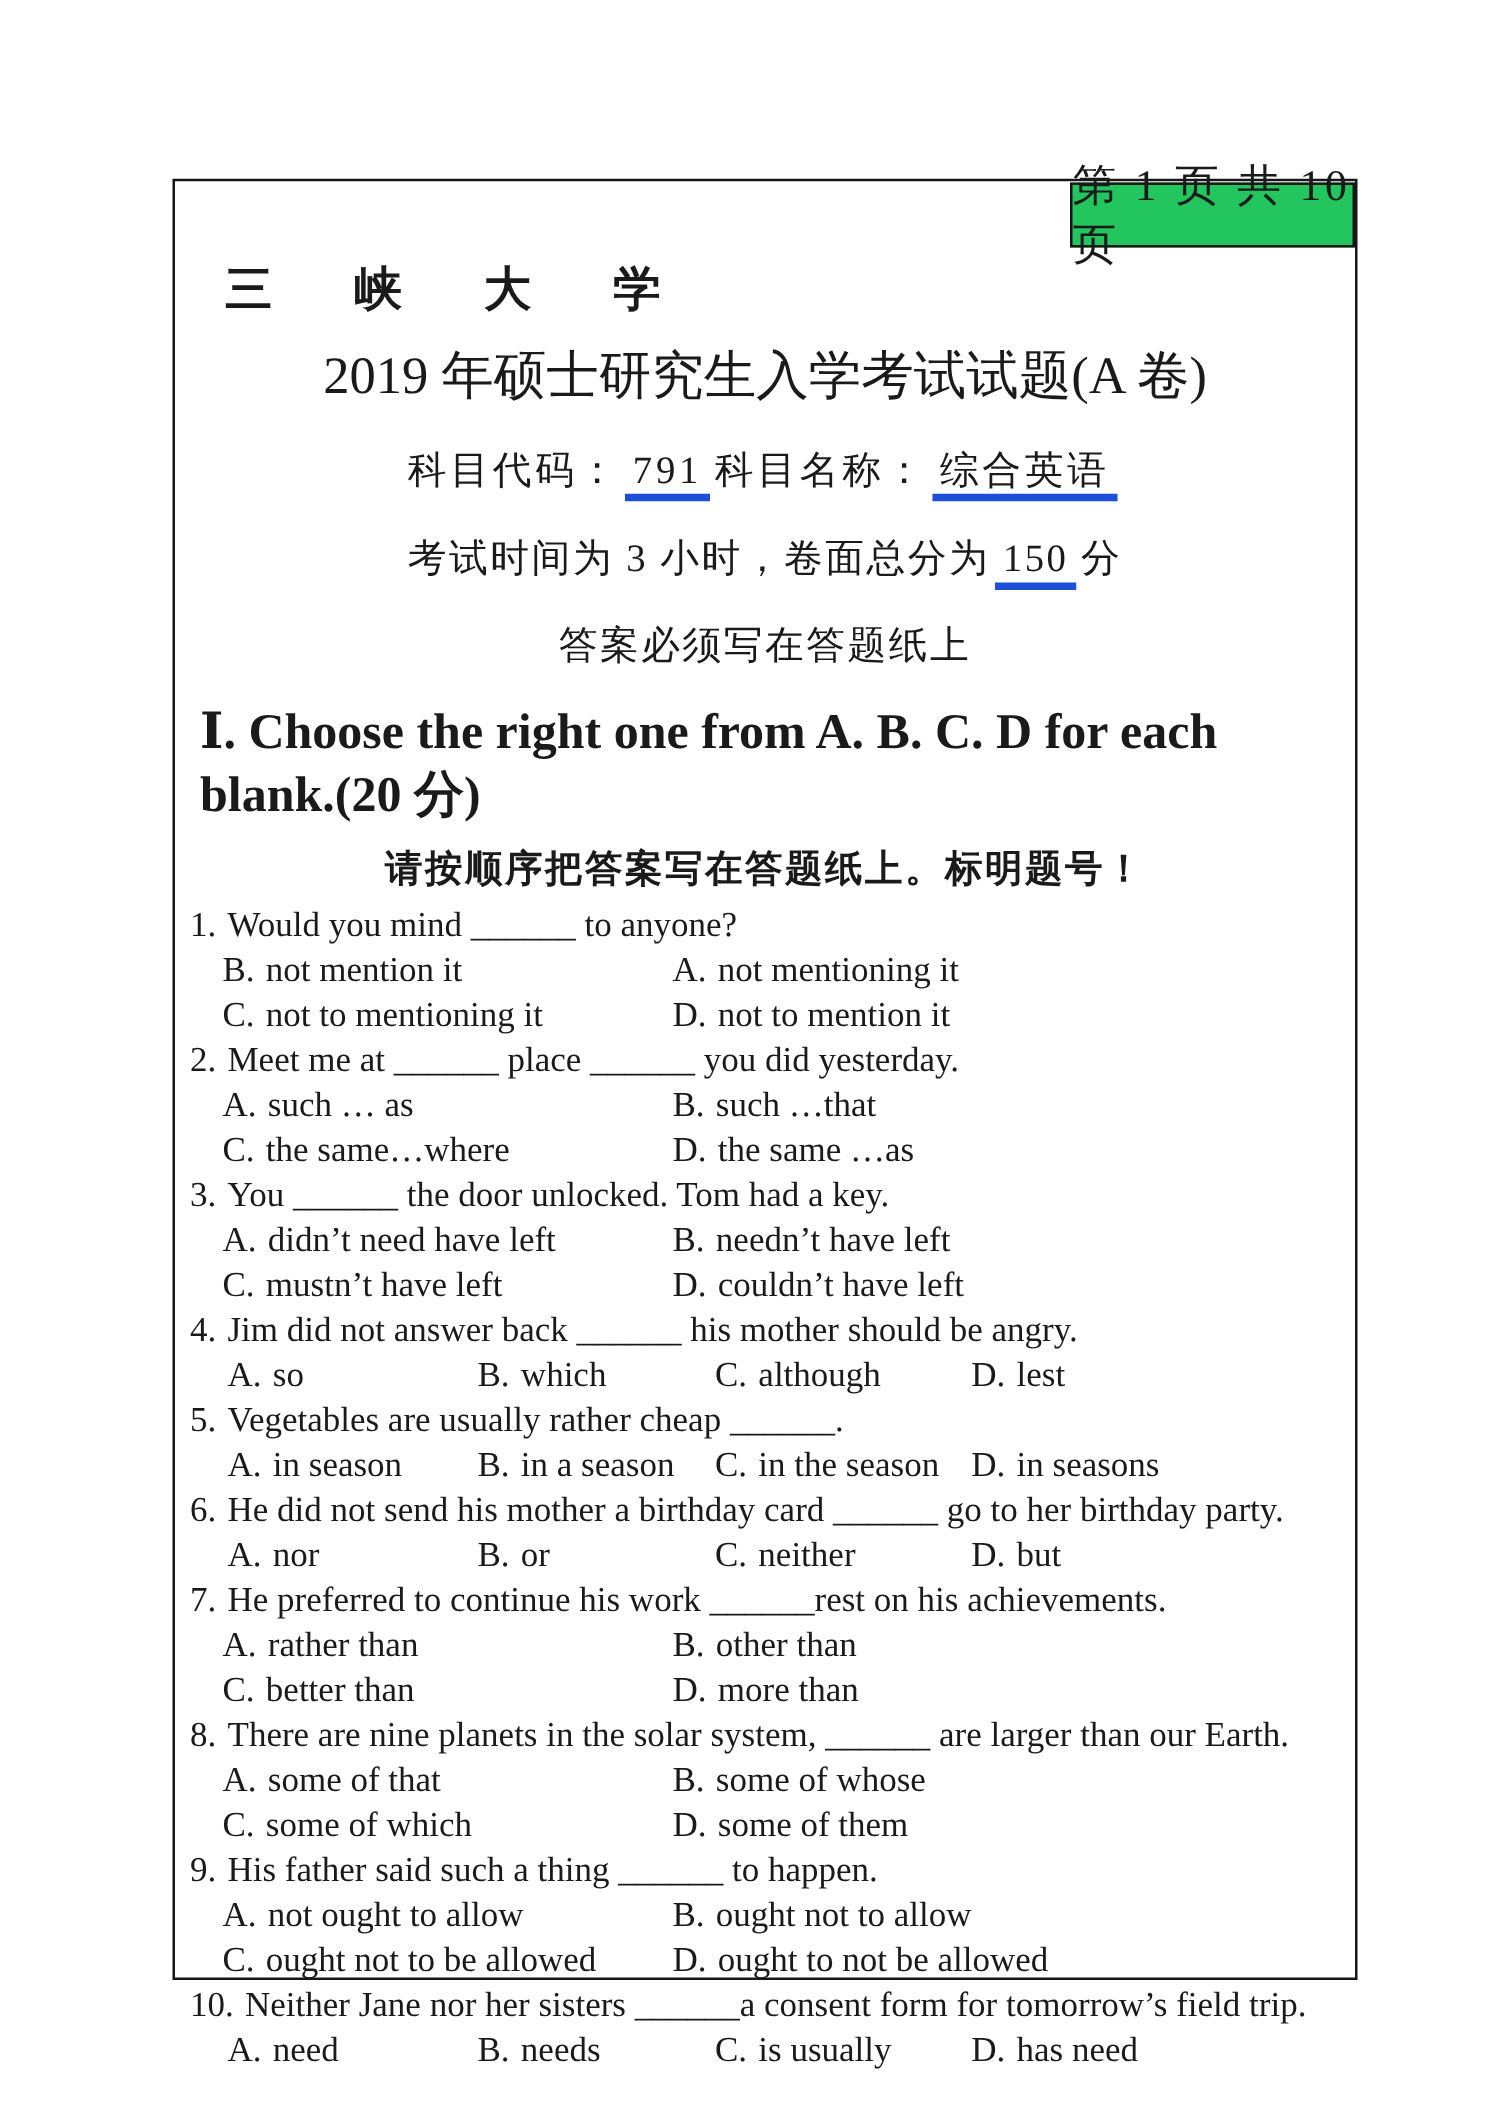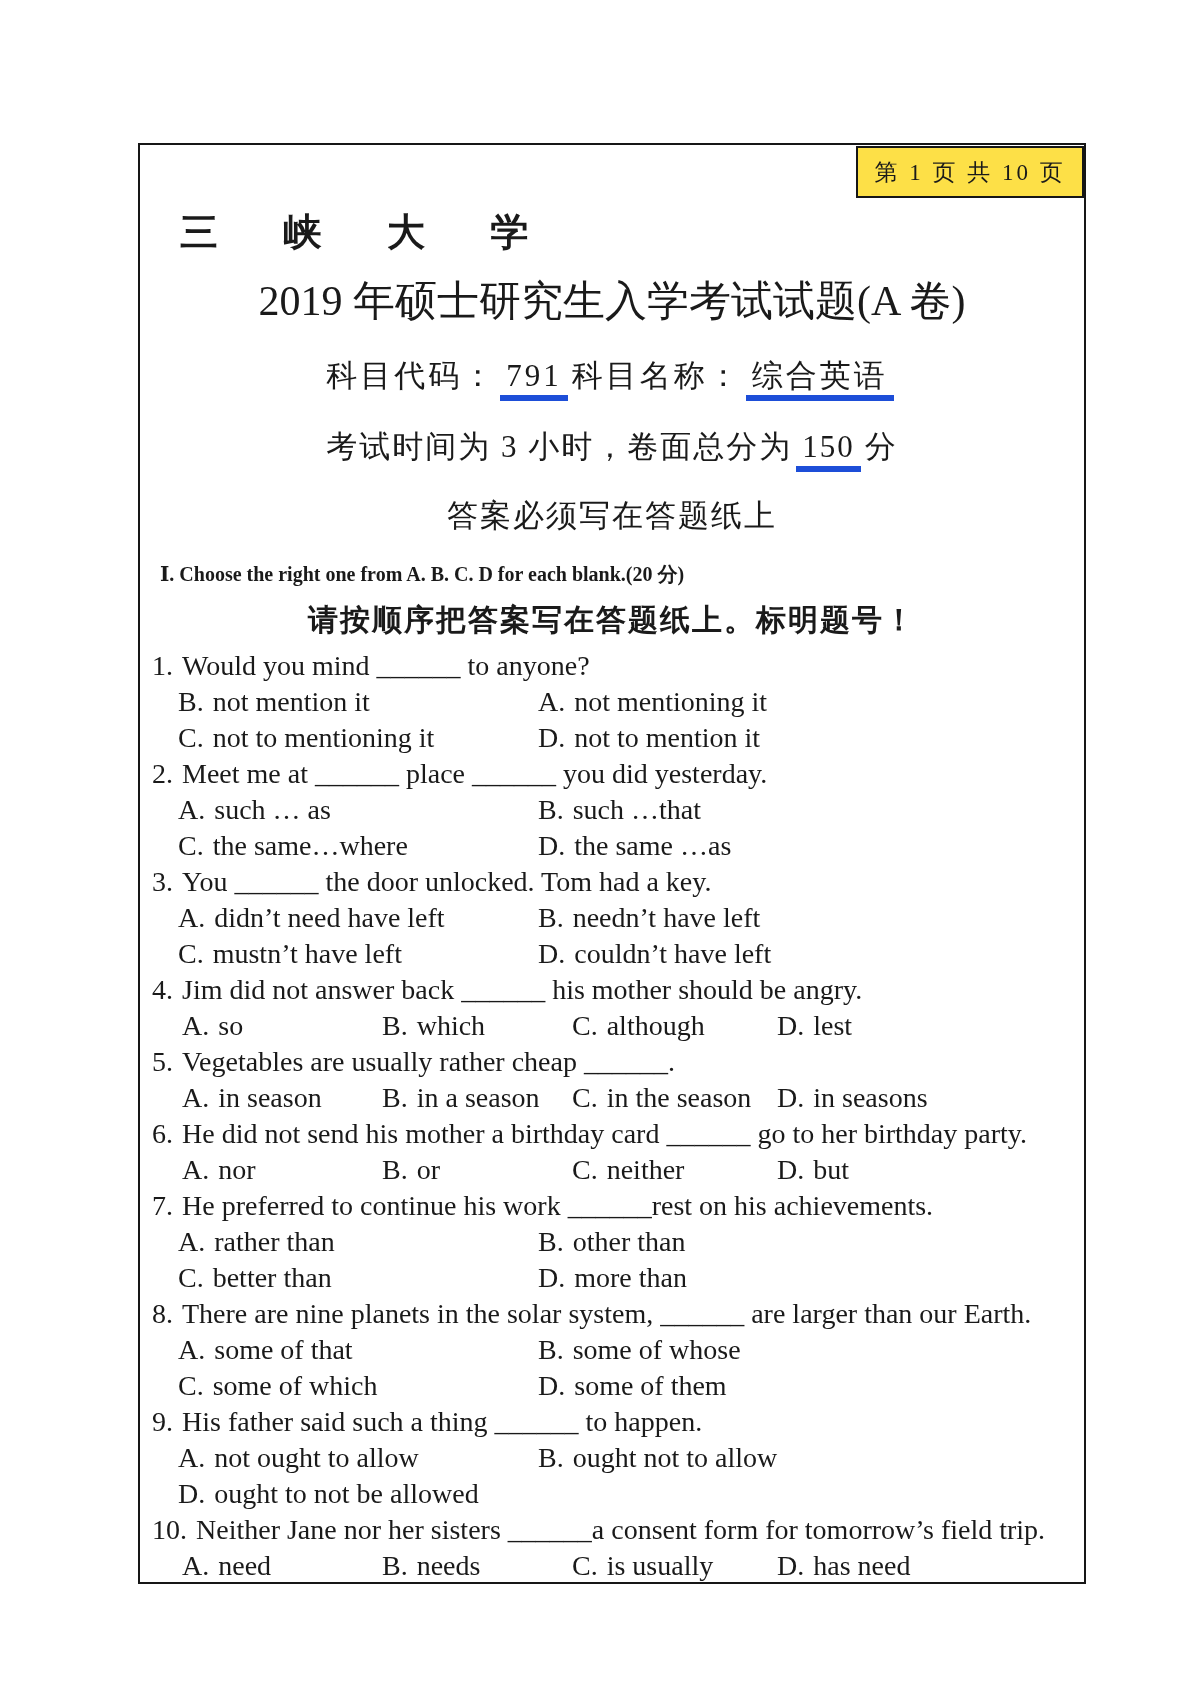--- a/index.html
+++ b/index.html
@@ -17,23 +17,23 @@
     left: 138px; top: 143px;
     width: 948px; height: 1441px;
     border: 2px solid #161616;
     background: #ffffff;
   }
   .page-box {
     position: absolute;
     left: 856px; top: 146px;
     width: 228px; height: 52px;
     border: 2px solid #161616;
-    background: #fde047;
+    background: #22c55e;
     display: flex; align-items: center; justify-content: center;
-    font-size: 23px;
+    font-size: 35px;
     letter-spacing: 3px;
     z-index: 2;
   }
   .content {
     position: absolute;
     left: 152px; top: 185px;
     width: 920px;
     z-index: 1;
   }
   .university {
@@ -69,21 +69,21 @@
     font-size: 31px;
     letter-spacing: 2px;
     margin-top: 27px;
   }
   .u {
     border-bottom: 6px solid #1d4ed8;
     padding: 0 6px 2px 6px;
     margin: 0 4px;
   }
   .section-heading {
-    font-size: 20px;
+    font-size: 40px;
     font-weight: 700;
     margin-top: 24px;
     padding-left: 8px;
   }
   .instruction {
     text-align: center;
     font-size: 30px;
     font-weight: 700;
     letter-spacing: 2px;
     margin-top: 12px;
@@ -197,20 +197,21 @@
           <span class="opt"><span class="opt-label">B.</span><span class="opt-text">some of whose</span></span>
           <span class="opt"><span class="opt-label">C.</span><span class="opt-text">some of which</span></span>
           <span class="opt"><span class="opt-label">D.</span><span class="opt-text">some of them</span></span>
         </div>
       </div>
       <div class="question">
         <div class="q-line"><span class="q-num">9.</span><span class="q-text">His father said such a thing ______ to happen.</span></div>
         <div class="options cols-2">
           <span class="opt"><span class="opt-label">A.</span><span class="opt-text">not ought to allow</span></span>
           <span class="opt"><span class="opt-label">B.</span><span class="opt-text">ought not to allow</span></span>
+          <span class="opt"><span class="opt-label">C.</span><span class="opt-text">ought not to be allowed</span></span>
           <span class="opt"><span class="opt-label">D.</span><span class="opt-text">ought to not be allowed</span></span>
         </div>
       </div>
       <div class="question">
         <div class="q-line"><span class="q-num">10.</span><span class="q-text">Neither Jane nor her sisters ______a consent form for tomorrow’s field trip.</span></div>
         <div class="options cols-4">
           <span class="opt"><span class="opt-label">A.</span><span class="opt-text">need</span></span>
           <span class="opt"><span class="opt-label">B.</span><span class="opt-text">needs</span></span>
           <span class="opt"><span class="opt-label">C.</span><span class="opt-text">is usually</span></span>
           <span class="opt"><span class="opt-label">D.</span><span class="opt-text">has need</span></span>

